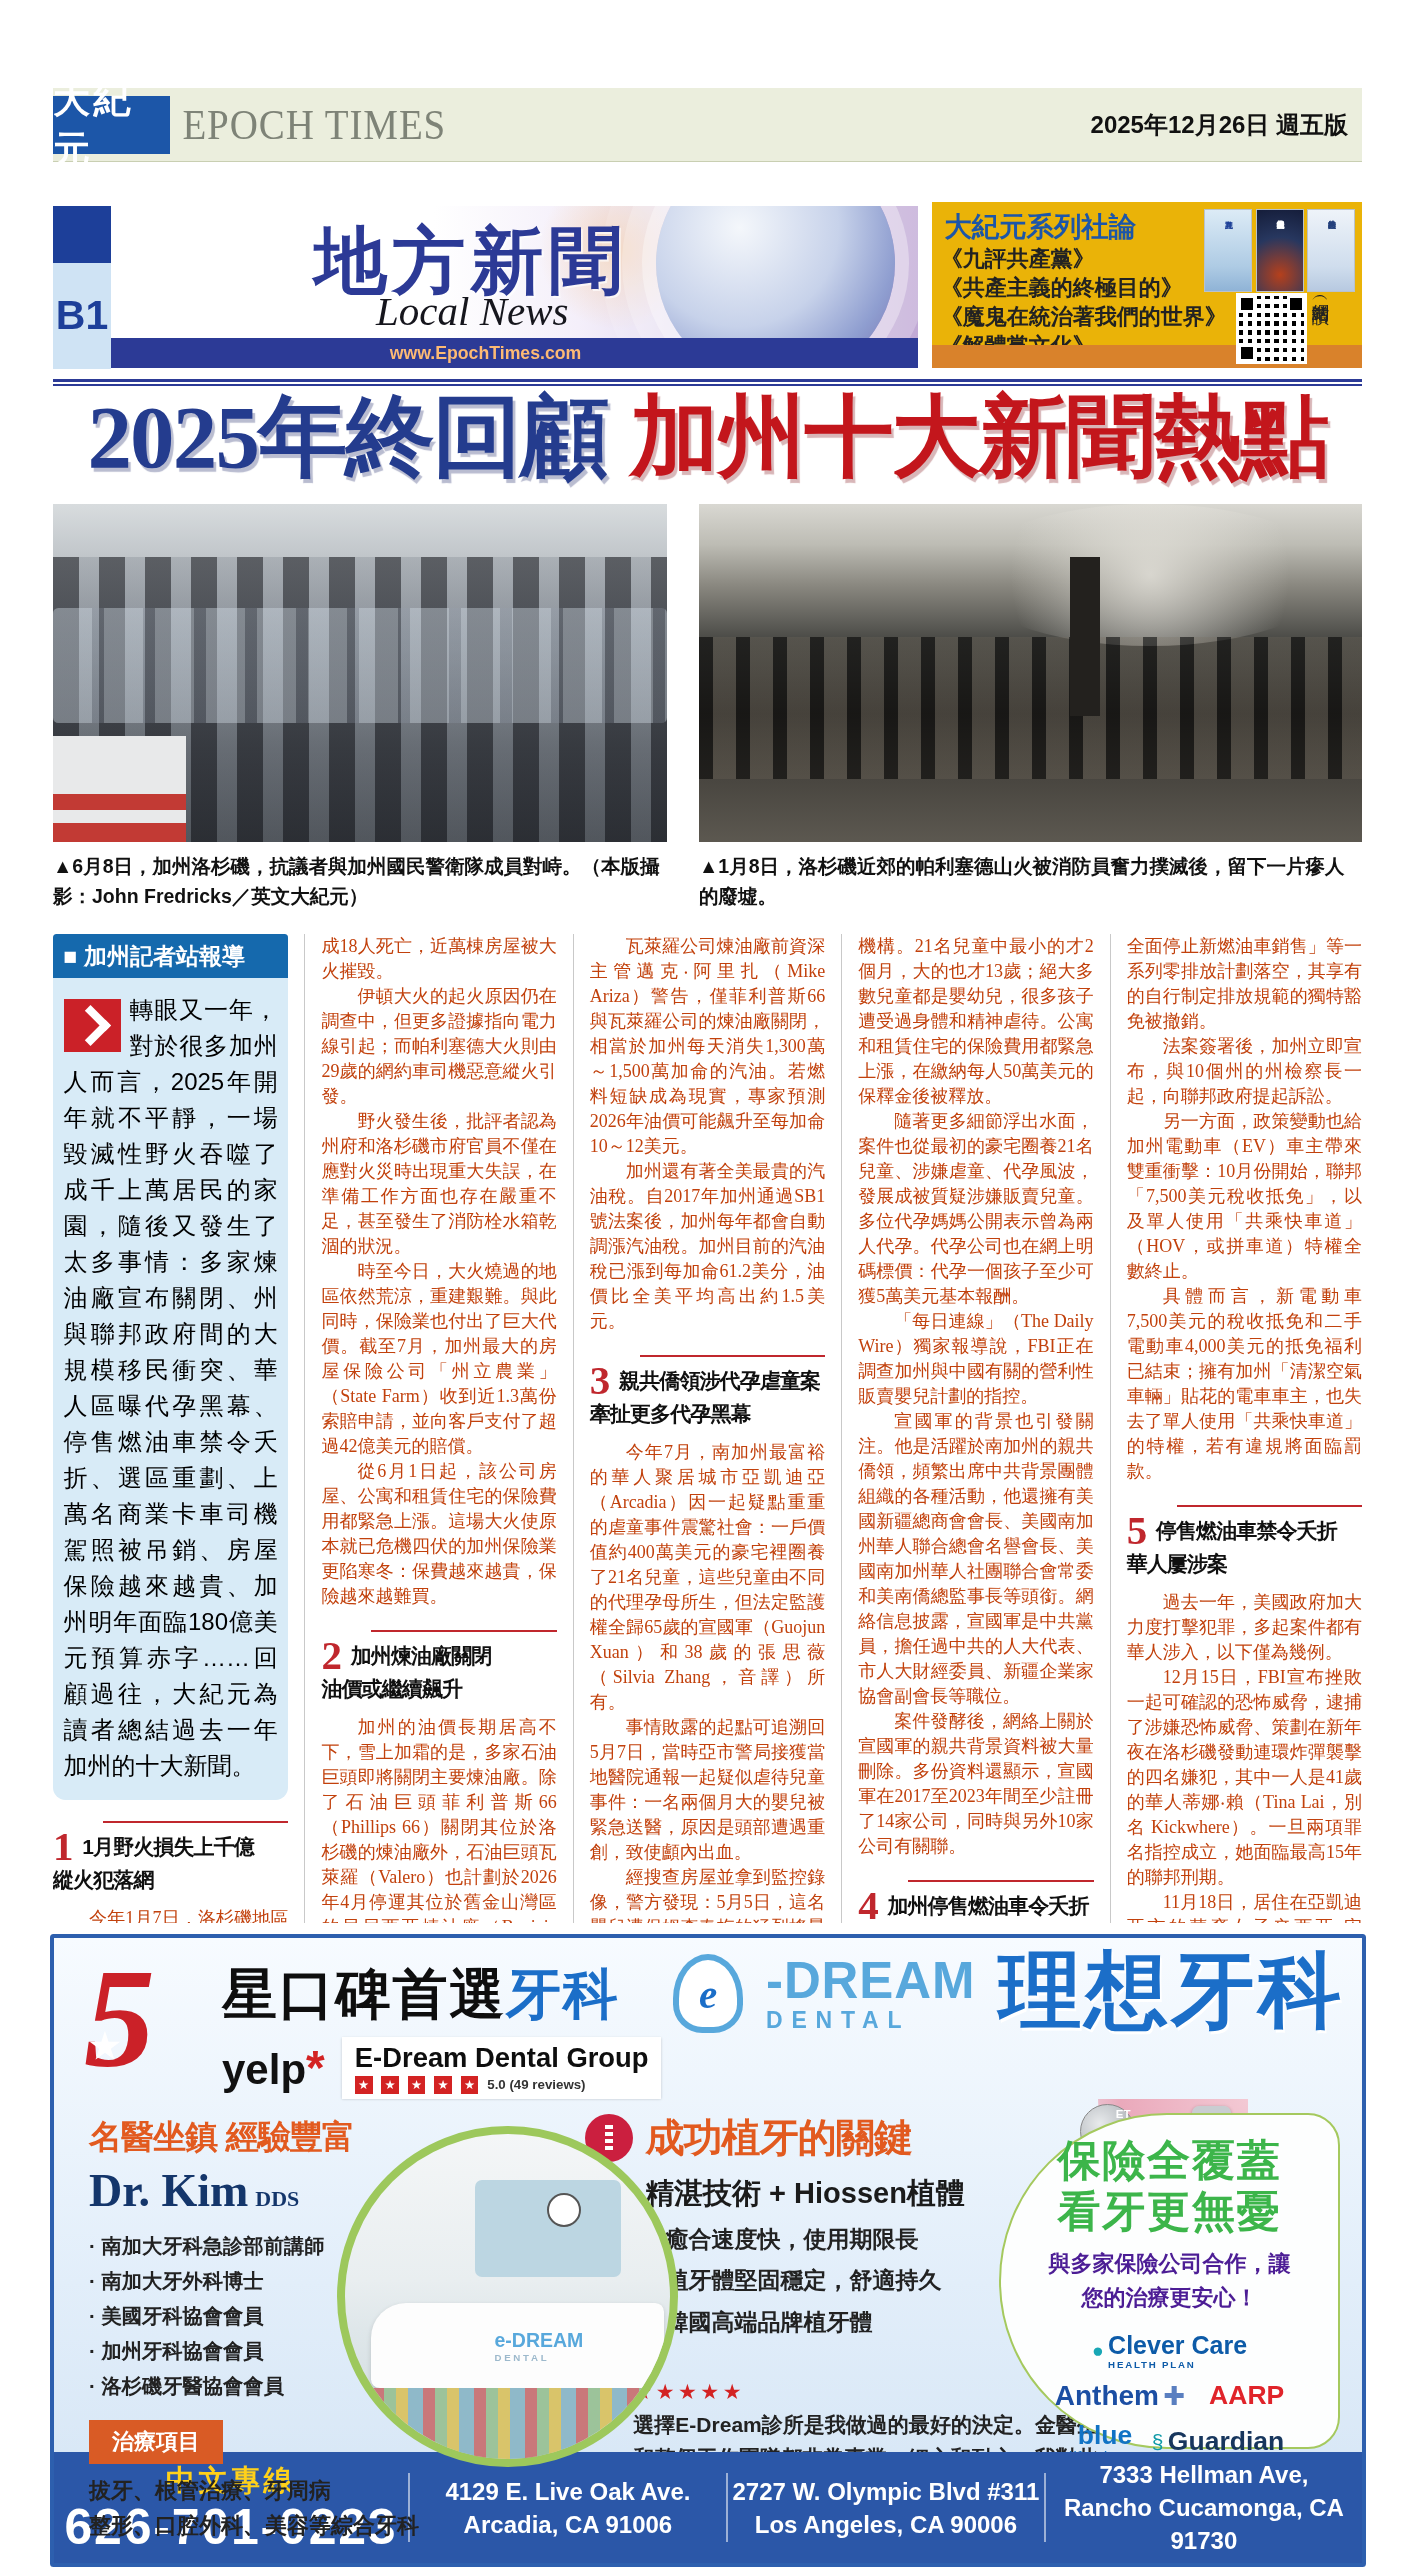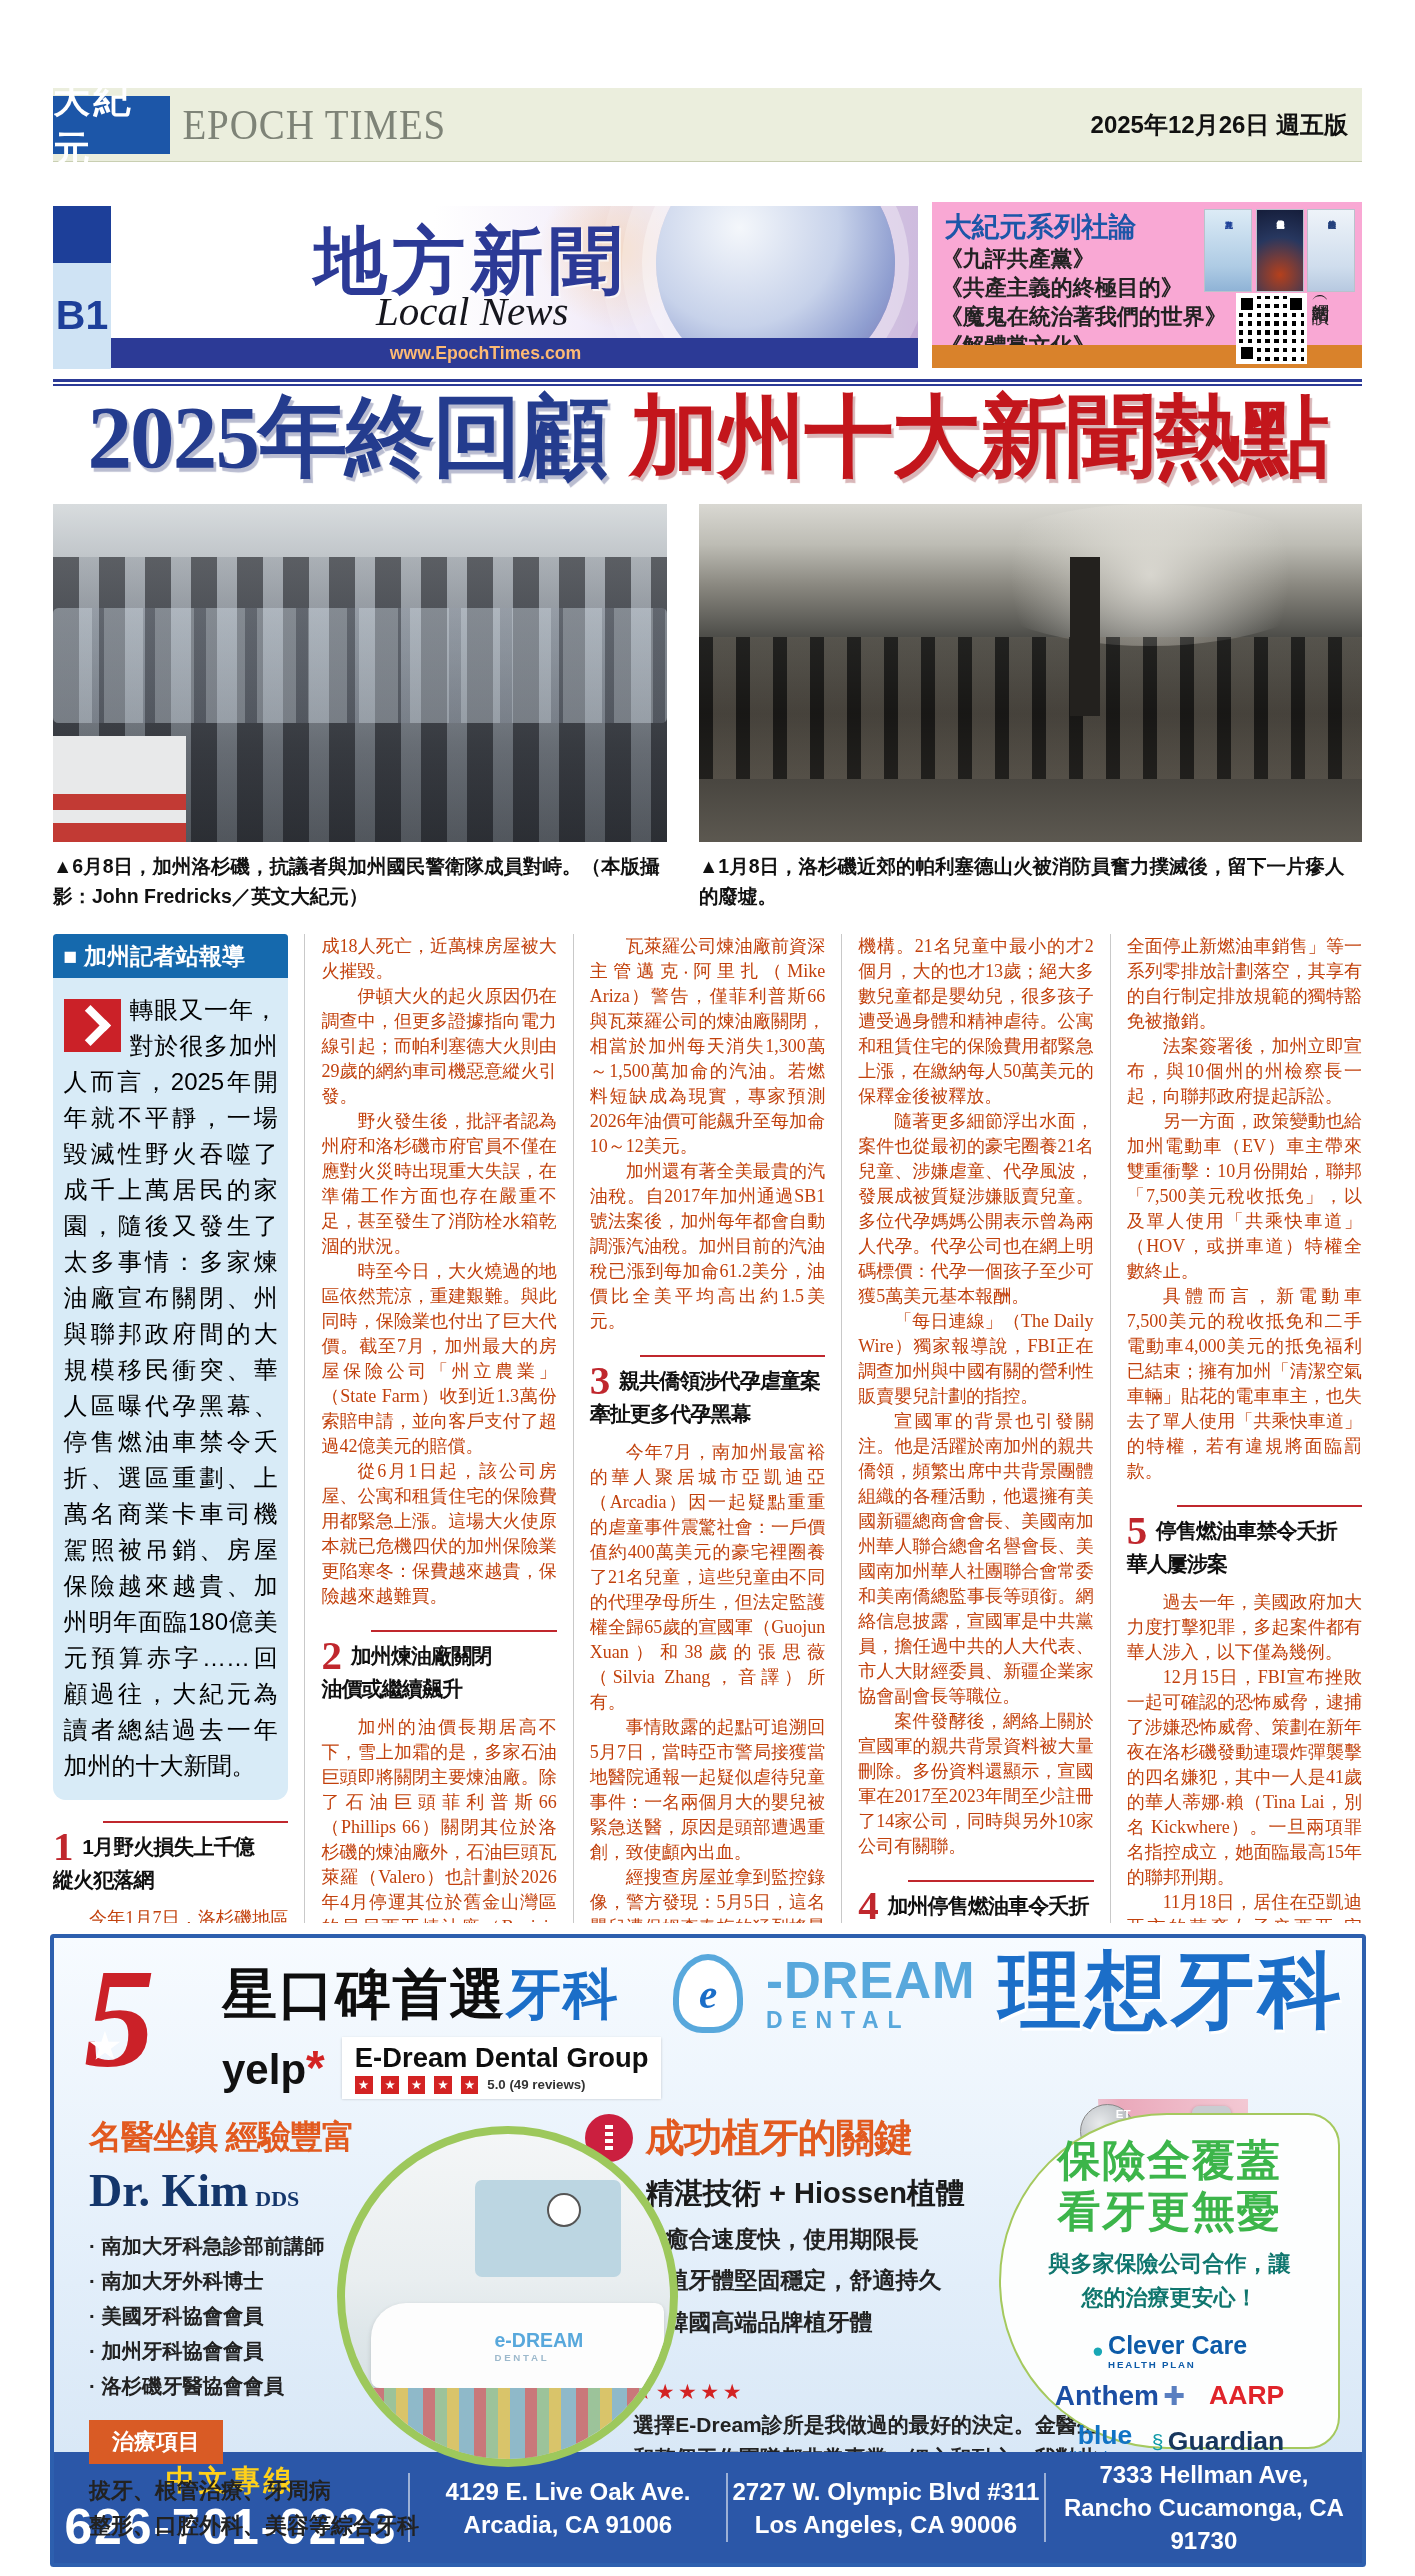--- a/index.html
+++ b/index.html
@@ -26,21 +26,21 @@
         background:radial-gradient(circle at 35% 35%,#f4f7fb,#c7d2ea 45%,#8f9ed0 72%,#6f66a8);
         box-shadow:0 0 0 14px rgba(255,255,255,.35),0 0 0 34px rgba(255,255,255,.22),0 0 0 55px rgba(255,255,255,.14);}
   .globe-warm{position:absolute;right:221px;top:-35px;width:159px;height:159px;border-radius:50%;
         background:radial-gradient(circle,#f6c48e88,#f6c48e00 70%);}
   .sec-cn{position:absolute;left:203px;top:7px;font-size:73px;font-weight:900;color:#2c3a96;letter-spacing:5.3px;
         text-shadow:1.8px 1.8px 0 #ffffffaa;}
   .sec-en{position:absolute;left:265px;top:81px;font-family:"Liberation Serif","DejaVu Serif",serif;
         font-style:italic;font-size:41px;color:#16161d;}
   .urlbar{position:absolute;left:0;top:136px;width:865px;height:30px;background:#2c3a96;z-index:2;
         display:flex;align-items:center;justify-content:center;color:#fdba74;font-size:17.7px;font-weight:700;}
-  .edbox{position:absolute;right:0;top:0;width:430px;height:166px;background:#f9a8d4;}
+  .edbox{position:absolute;right:0;top:0;width:430px;height:166px;background:#eab308;}
   .ed-orange{position:absolute;left:0;bottom:0;width:100%;height:23px;background:#d9822b;}
   .ed-title{position:absolute;left:12.4px;top:7px;color:#1c56a8;font-weight:900;font-size:27.4px;}
   .ed-books{position:absolute;left:8.8px;top:42px;width:265px;}
   .book-line{font-size:22px;font-weight:700;color:#222;line-height:29px;white-space:nowrap;}
   .ed-covers{position:absolute;right:7px;top:7px;display:flex;gap:3.5px;z-index:2;}
   .cover{width:46px;height:81px;border:0.9px solid #b9c2cc;display:flex;align-items:flex-start;justify-content:center;overflow:hidden;}
   .cover span{writing-mode:vertical-rl;font-size:8px;line-height:1;padding-top:3.5px;}
   .cover:nth-child(1){background:linear-gradient(180deg,#dcebf6,#aecbe4 70%,#8fb3d6);color:#1c3f97;}
   .cover:nth-child(2){background:radial-gradient(circle at 50% 80%,#b5401c,#27375f 55%,#151d3a);color:#fff;}
   .cover:nth-child(3){background:linear-gradient(180deg,#eef3f9,#cfdded 70%,#b7c9e0);color:#24407c;}
@@ -179,21 +179,21 @@
   .review{position:absolute;left:531px;top:442px;width:513px;}
   .qmark{float:left;font-family:"Liberation Serif","DejaVu Serif",serif;font-size:85px;line-height:62px;
         color:#cfd5da;margin-right:10.6px;}
   .rstars{color:#d32323;font-size:21px;letter-spacing:3.5px;}
   .rtext{font-size:21px;font-weight:600;color:#222;line-height:33px;text-align:justify;margin-top:3.5px;}
   .rauthor{font-style:italic;font-weight:700;}
   .adcol-ins{position:absolute;left:945px;top:175px;width:341px;height:336px;border:2.7px solid #a5c95e;
         border-radius:168px 32px 32px 168px/168px 32px 32px 168px;box-sizing:border-box;text-align:center;
         background:#fdfefe;}
   .ins-t{font-size:43px;font-weight:900;color:#3cb54a;line-height:51px;margin-top:19.5px;letter-spacing:1.8px;}
-  .ins-s{font-size:22px;font-weight:700;color:#0f766e;line-height:34px;margin-top:10.6px;}
+  .ins-s{font-size:22px;font-weight:700;color:#4c1d95;line-height:34px;margin-top:10.6px;}
   .logos{display:flex;flex-wrap:wrap;justify-content:center;align-items:center;column-gap:19.5px;row-gap:12.4px;
         margin:17.7px 16px 0 16px;}
   .logo-item{display:inline-flex;align-items:center;line-height:1;white-space:nowrap;}
   .logo-item .pre{margin-right:4.4px;}
   .logo-item .badge{display:inline-flex;align-items:center;justify-content:center;width:23px;height:23px;
         border-radius:5.3px;background:#1b4ea3;color:#fff;font-weight:900;font-size:16px;margin-right:5.3px;}
   .logo-item .stack{display:inline-flex;flex-direction:column;align-items:flex-start;}
   .logo-item .sub{font-size:9.7px;letter-spacing:1.8px;font-weight:700;margin-top:1.8px;}
   
   .ad-footer{position:absolute;left:0;bottom:0;width:100%;height:111px;background:#2b57a8;display:flex;align-items:center;}

